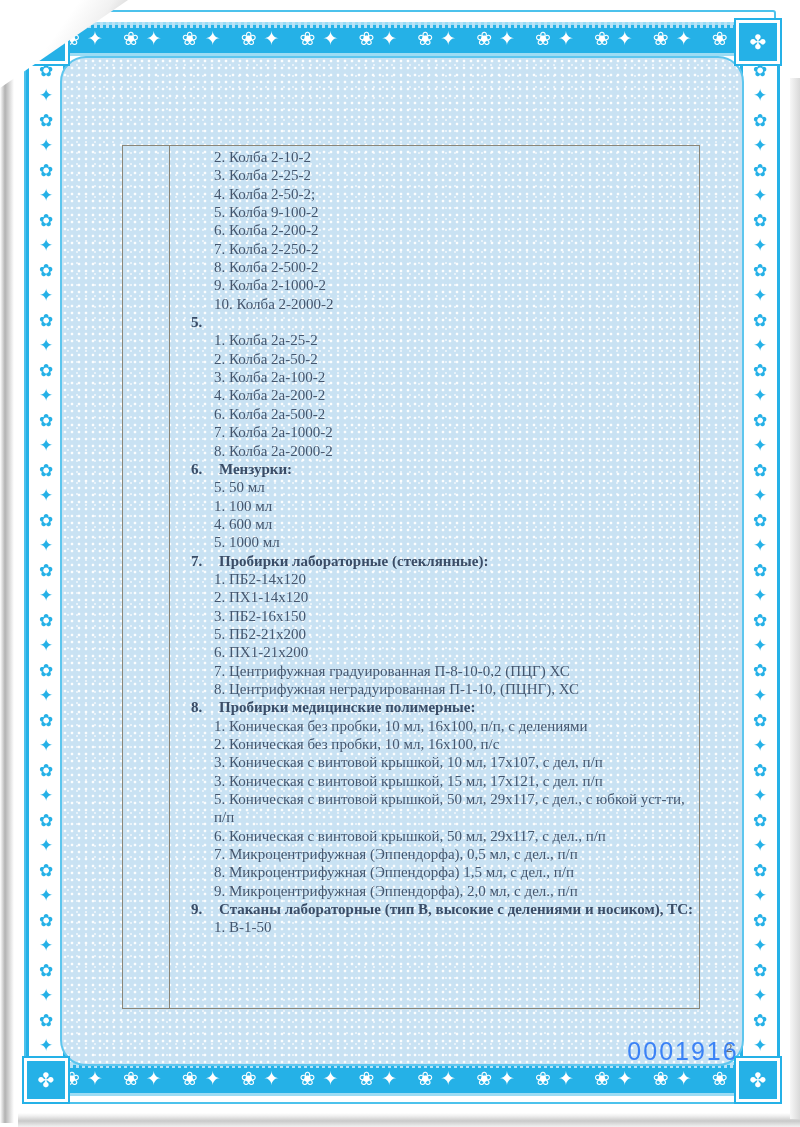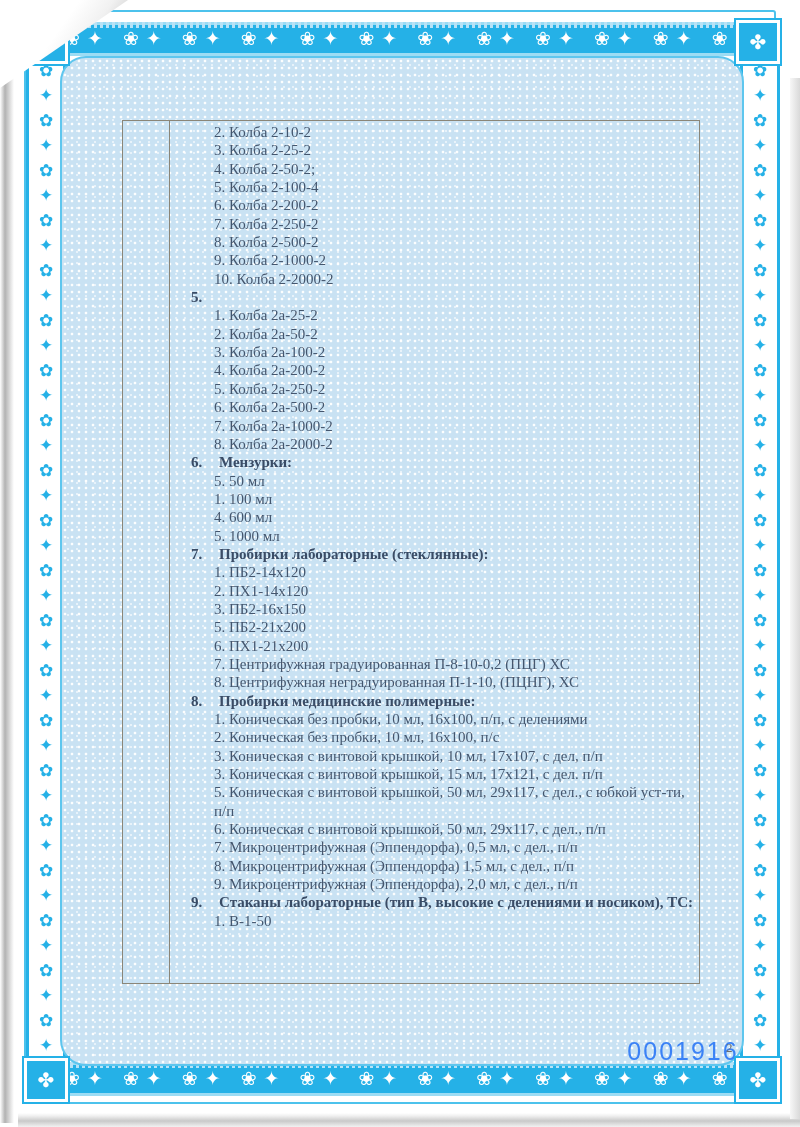--- a/index.html
+++ b/index.html
@@ -41,21 +41,21 @@
   .corner.tr{left:736px;top:20px;}
   .corner.bl{left:24px;top:1058px;}
   .corner.br{left:736px;top:1058px;}
   
   .field{position:absolute;left:60px;top:56px;width:680px;height:1006px;border-radius:26px;
     background-color:#c9e2f3;border:2px solid #5ec6ee;
     background-image:radial-gradient(circle at 3px 3px, rgba(255,255,255,.95) 1.1px, rgba(255,255,255,0) 1.7px),
                      radial-gradient(circle at 6px 7px, rgba(255,255,255,.55) 1px, rgba(255,255,255,0) 1.5px);
     background-size:7px 7px, 9px 11px;}
   
-  .table{position:absolute;left:122px;top:120px;width:576px;height:862px;
+  .table{position:absolute;left:122px;top:145px;width:576px;height:862px;
     border:1px solid #8b8678;}
   .table .col-divider{position:absolute;left:46px;top:0;bottom:0;width:1px;background:#8b8678;}
   .text-col{position:absolute;left:68px;top:2px;right:5px;bottom:0;
     font-size:15px;line-height:18.35px;color:#44566e;}
   .sec-header{display:flex;font-weight:bold;color:#3a4c66;}
   .sec-header .num{flex:none;width:28px;}
   .item{padding-left:23px;}
   
   .serial{position:absolute;left:608px;top:1021px;width:150px;text-align:center;
     font-family:"Liberation Sans",sans-serif;font-size:25px;letter-spacing:2px;color:#3b82f6;margin-top:16px;}
@@ -82,34 +82,33 @@
 <div class="corner br">✤</div>
 
 <div class="field"></div>
 
 <div class="table">
   <div class="col-divider"></div>
   <div class="text-col" id="list">
       <div class="item">2. Колба 2-10-2</div>
       <div class="item">3. Колба 2-25-2</div>
       <div class="item">4. Колба 2-50-2;</div>
-      <div class="item">5. Колба 2-100-4</div>
+      <div class="item">5. Колба 9-100-2</div>
       <div class="item">6. Колба 2-200-2</div>
       <div class="item">7. Колба 2-250-2</div>
       <div class="item">8. Колба 2-500-2</div>
       <div class="item">9. Колба 2-1000-2</div>
       <div class="item">10. Колба 2-2000-2</div>
       <div class="sec-header">
         <span class="num">5.</span>
       </div>
       <div class="item">1. Колба 2а-25-2</div>
       <div class="item">2. Колба 2а-50-2</div>
       <div class="item">3. Колба 2а-100-2</div>
       <div class="item">4. Колба 2а-200-2</div>
-      <div class="item">5. Колба 2а-250-2</div>
       <div class="item">6. Колба 2а-500-2</div>
       <div class="item">7. Колба 2а-1000-2</div>
       <div class="item">8. Колба 2а-2000-2</div>
       <div class="sec-header">
         <span class="num">6.</span>
         <span>Мензурки:</span>
       </div>
       <div class="item">5. 50 мл</div>
       <div class="item">1. 100 мл</div>
       <div class="item">4. 600 мл</div>

